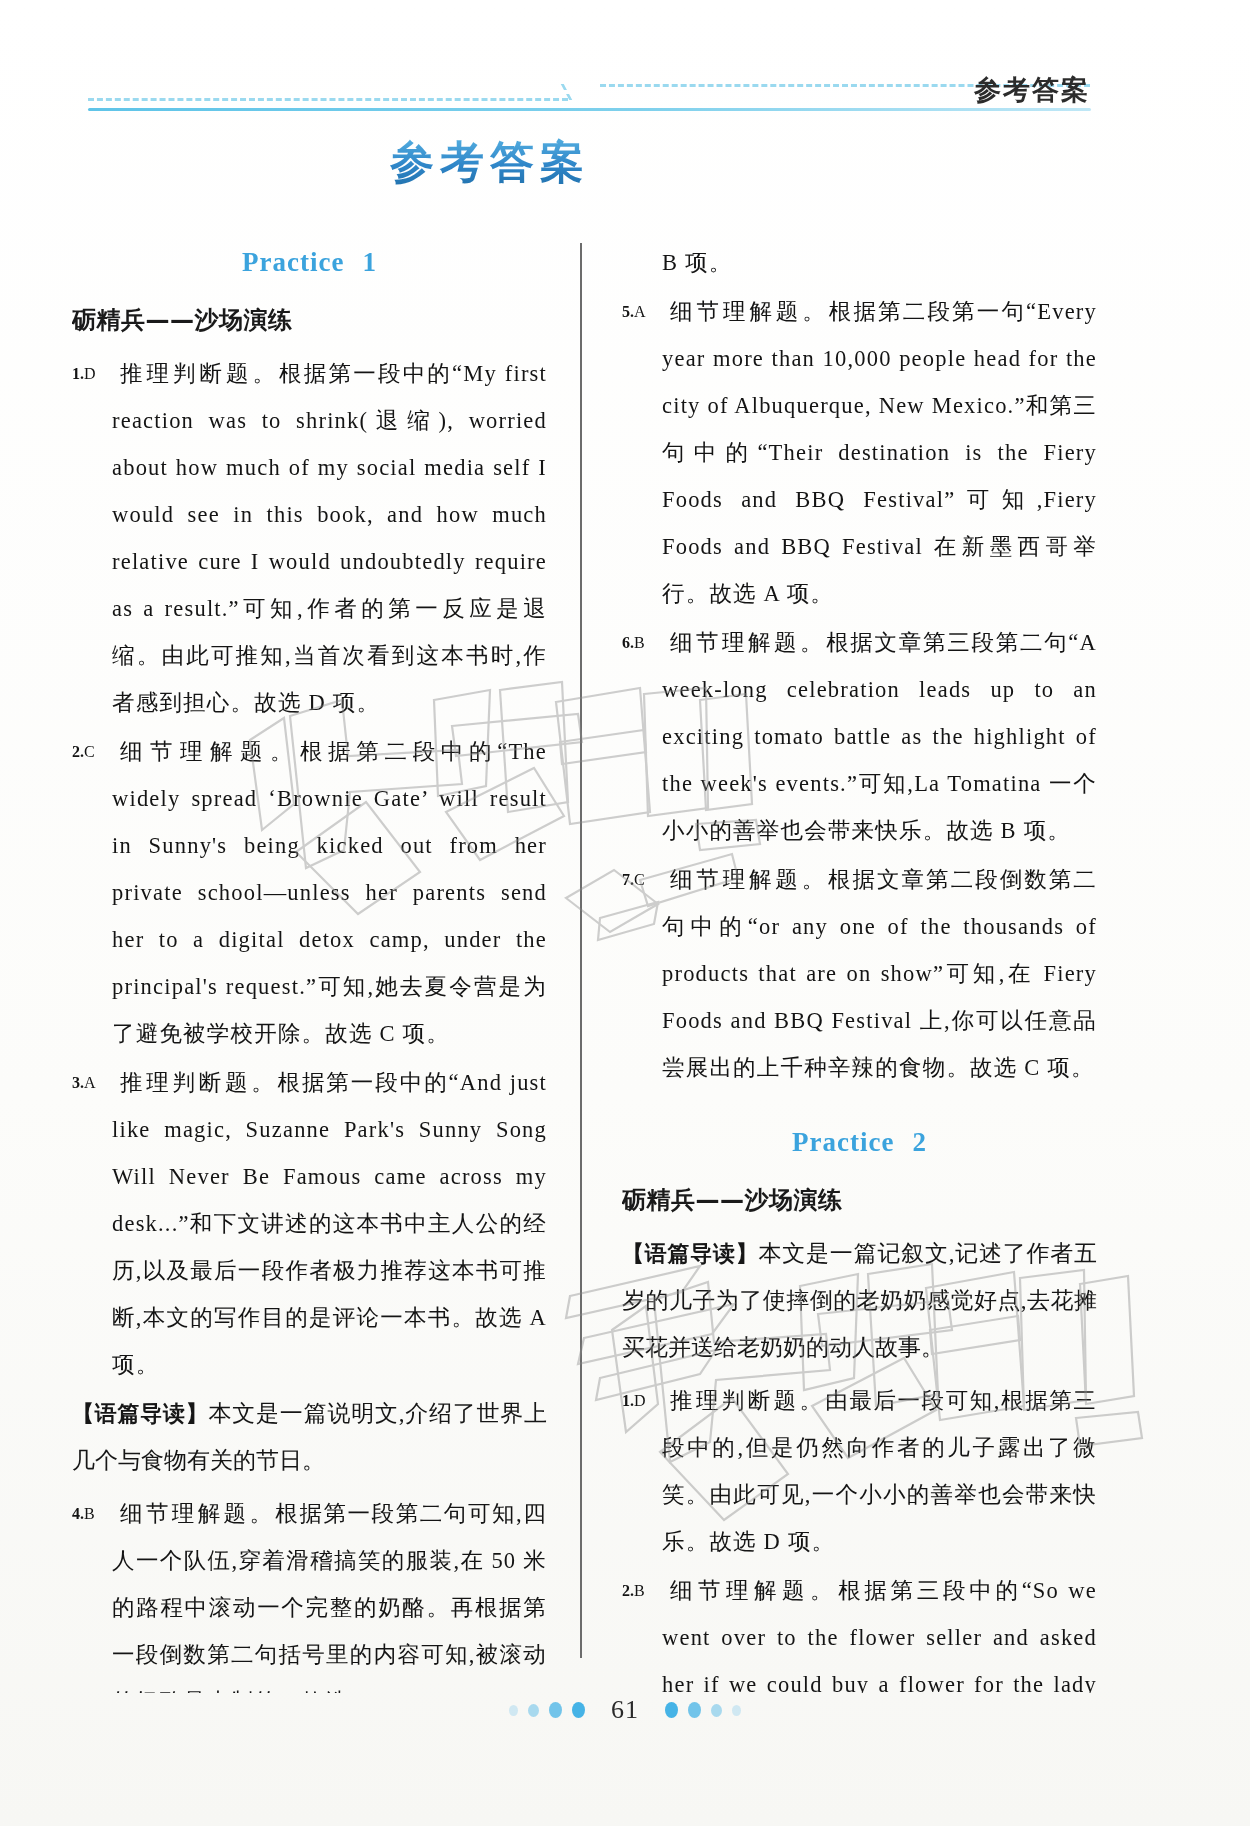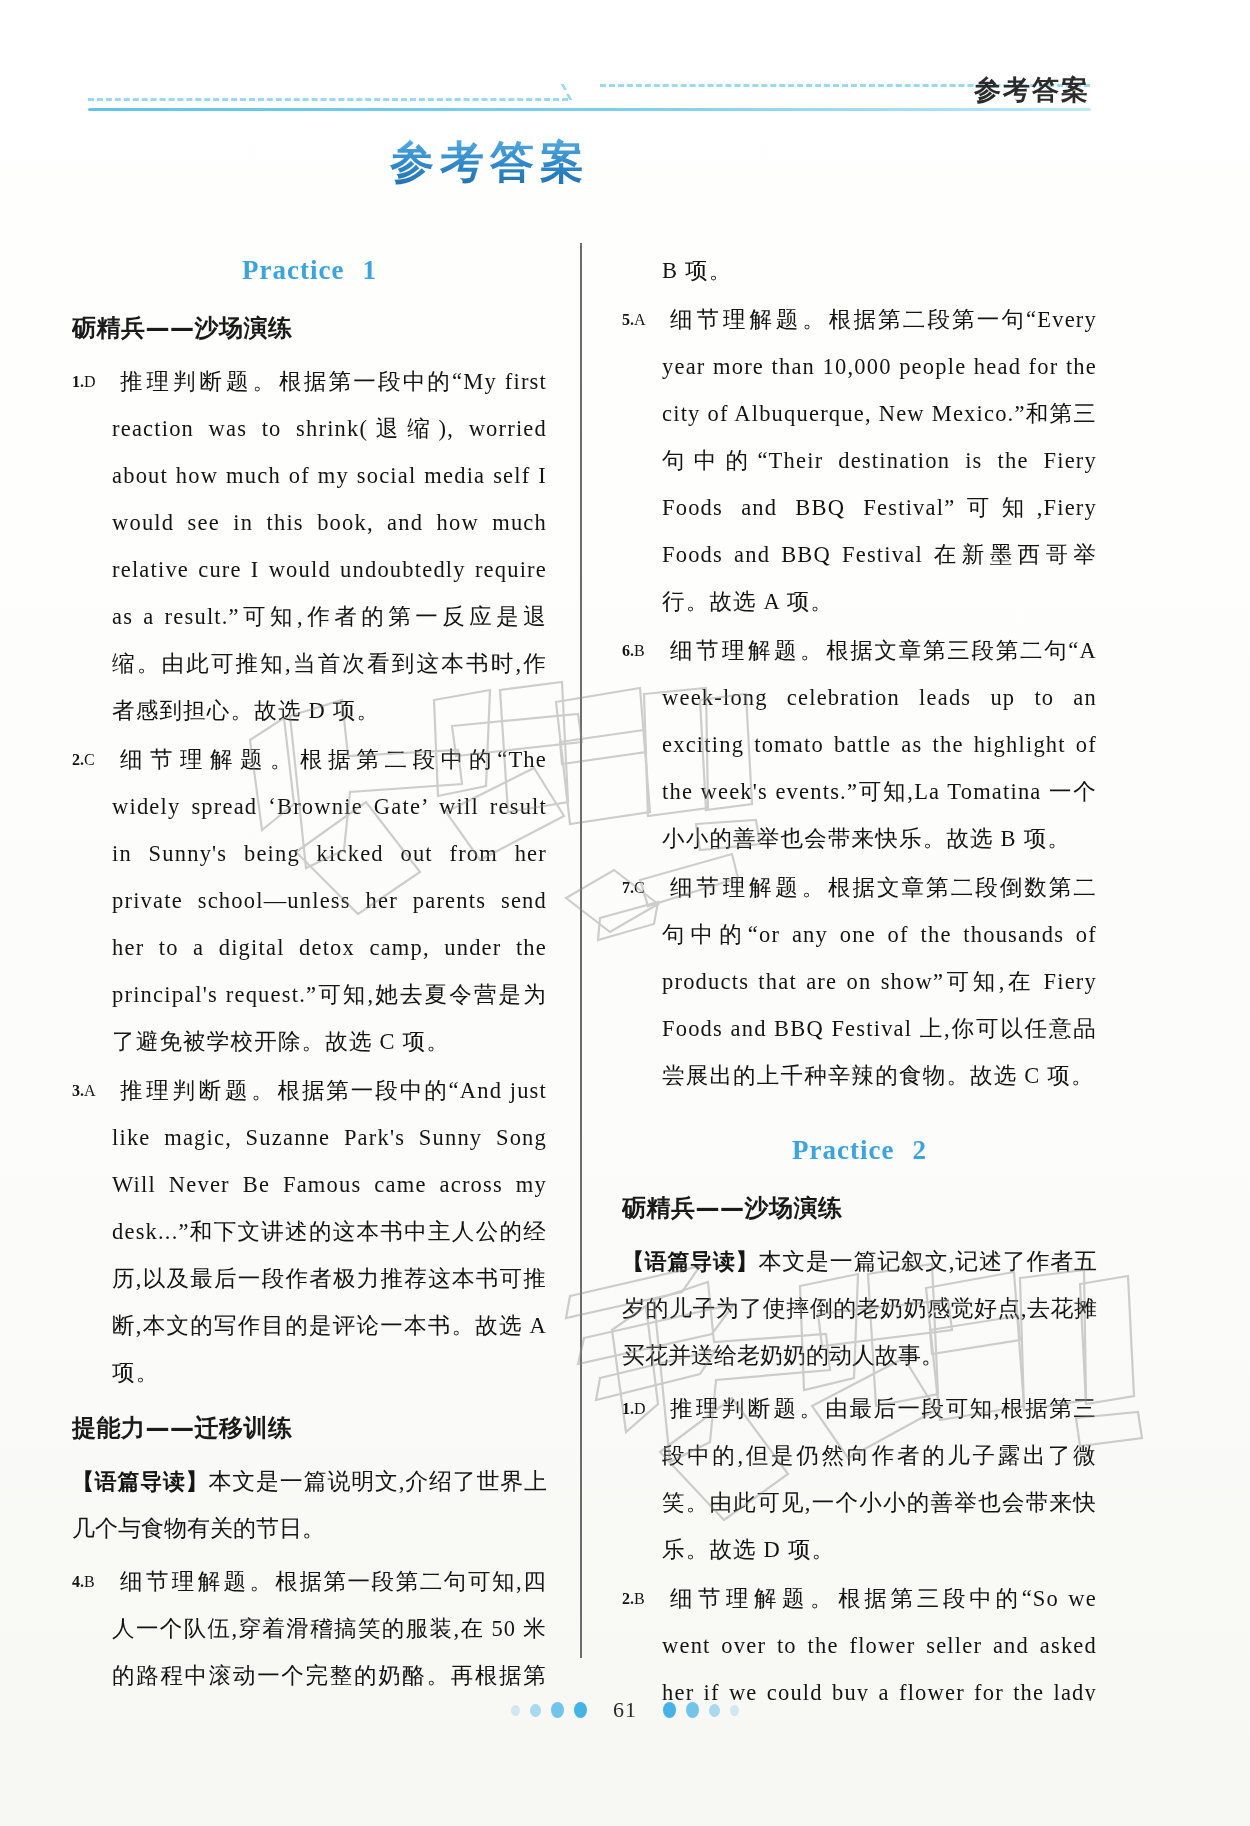--- a/index.html
+++ b/index.html
@@ -93,21 +93,21 @@
   
   .columns {
     position: absolute;
     left: 0;
     top: 215px;
     width: 1250px;
     height: 1470px;
   }
   .col {
     position: absolute;
-    top: 16px;
+    top: 8px;
     width: 475px;
     height: 1470px;
     overflow: hidden;
   }
   .col-left  { left: 72px; }
   .col-right { left: 622px; }
 
   .col-divider {
     position: absolute;
     left: 580px;
@@ -192,21 +192,21 @@
     border-radius: 50%;
     background: #46b3e6;
     display: inline-block;
   }
   .dot.s1 { opacity: .22; width: 9px; height: 11px; }
   .dot.s2 { opacity: .45; width: 11px; height: 13px; }
   .dot.s3 { opacity: .75; }
   .dot.s4 { opacity: 1; }
   .page-num {
     font-family: "Liberation Serif", serif;
-    font-size: 22px;
+    font-size: 26px;
     color: #2a2a2a;
     margin: 0 16px;
     letter-spacing: 1px;
   }
 
   
   .watermark {
     position: absolute;
     left: 0; top: 0;
     width: 1250px; height: 1826px;
@@ -247,21 +247,20 @@
       </p>
 
       <p class="answer">
         <span class="lead"><span>2.</span><span class="opt">C</span></span><span class="qtype">细节理解题。</span><span class="zh">根据第二段中的“The widely spread ‘Brownie Gate’ will result in Sunny's being kicked out from her private school—unless her parents send her to a digital detox camp, under the principal's request.”可知,她去夏令营是为了避免被学校开除。故选 C 项。</span>
       </p>
 
       <p class="answer">
         <span class="lead"><span>3.</span><span class="opt">A</span></span><span class="qtype">推理判断题。</span><span class="zh">根据第一段中的“And just like magic, Suzanne Park's Sunny Song Will Never Be Famous came across my desk...”和下文讲述的这本书中主人公的经历,以及最后一段作者极力推荐这本书可推断,本文的写作目的是评论一本书。故选 A 项。</span>
       </p>
 
-      <div class="section-head">提能力——迁移训练</div>
 
       <p class="guide"><span class="tag">【语篇导读】</span><span>本文是一篇说明文,介绍了世界上几个与食物有关的节日。</span></p>
 
       <p class="answer">
         <span class="lead"><span>4.</span><span class="opt">B</span></span><span class="qtype">细节理解题。</span><span class="zh">根据第一段第二句可知,四人一个队伍,穿着滑稽搞笑的服装,在 50 米的路程中滚动一个完整的奶酪。再根据第一段倒数第二句括号里的内容可知,被滚动的奶酪是木制的。故选</span>
       </p>
 
     </div>
 
     <div class="col col-right">

